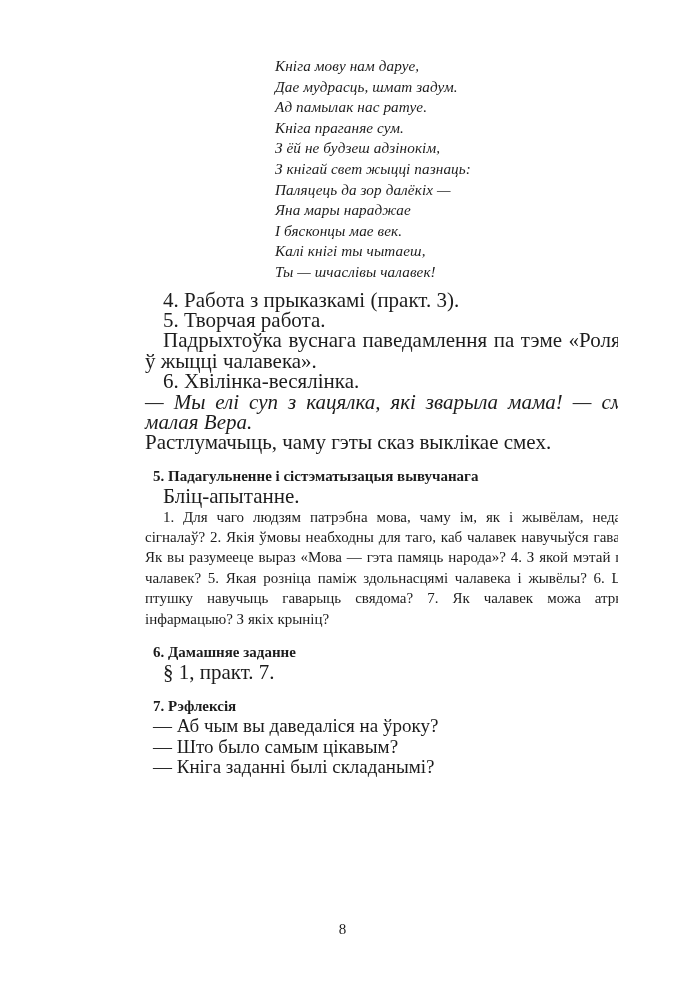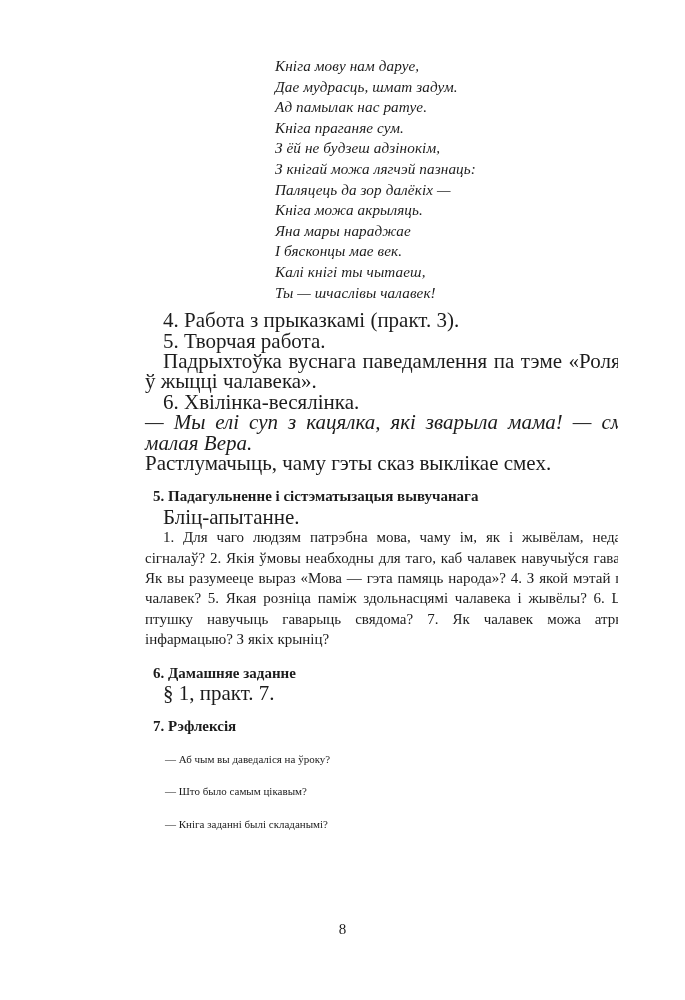--- a/index.html
+++ b/index.html
@@ -65,23 +65,23 @@
     font-size: 15px;
     line-height: 20.4px;
     font-weight: bold;
     margin: 0;
     text-indent: 8px;
     text-align: left;
   }
 
   
   .dash-item {
-    font-size: 11px;
+    font-size: 19px;
     line-height: 20.4px;
-    margin: 12px;
+    margin: 0;
     text-indent: 8px;
     text-align: left;
     white-space: pre;
   }
 
   
   .qblock {
     font-size: 15px;
     line-height: 20.4px;
     margin: 0;
@@ -107,23 +107,22 @@
 
 <div class="page">
   <div class="content">
 
     <div class="poem">
       <div class="poem-line">Кніга мову нам даруе,</div>
       <div class="poem-line">Дае мудрасць, шмат задум.</div>
       <div class="poem-line">Ад памылак нас ратуе.</div>
       <div class="poem-line">Кніга праганяе сум.</div>
       <div class="poem-line">З ёй не будзеш адзінокім,</div>
-      <div class="poem-line">З кнігай можа лягчэй пазнаць:</div>
+      <div class="poem-line">З кнігай свет жыцці пазнаць:</div>
       <div class="poem-line">Паляцець да зор далёкіх —</div>
-      <div class="poem-line">Кніга можа акрыляць.</div>
       <div class="poem-line">Яна мары нараджае</div>
       <div class="poem-line">І бясконцы мае век.</div>
       <div class="poem-line">Калі кнігі ты чытаеш,</div>
       <div class="poem-line">Ты — шчаслівы чалавек!</div>
     </div>
 
     <div class="spacer-sm"></div>
 
     <p class="para left">4. Работа з прыказкамі (практ. 3).</p>
     <p class="para left">5. Творчая работа.</p>

